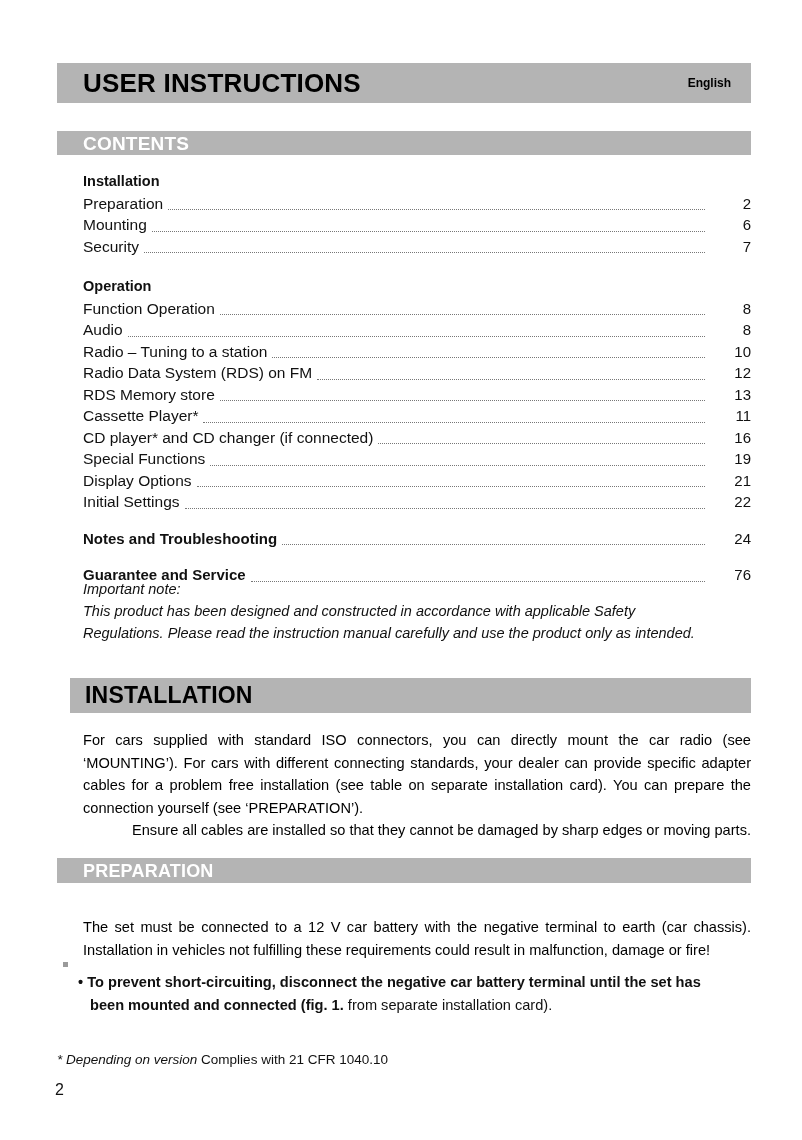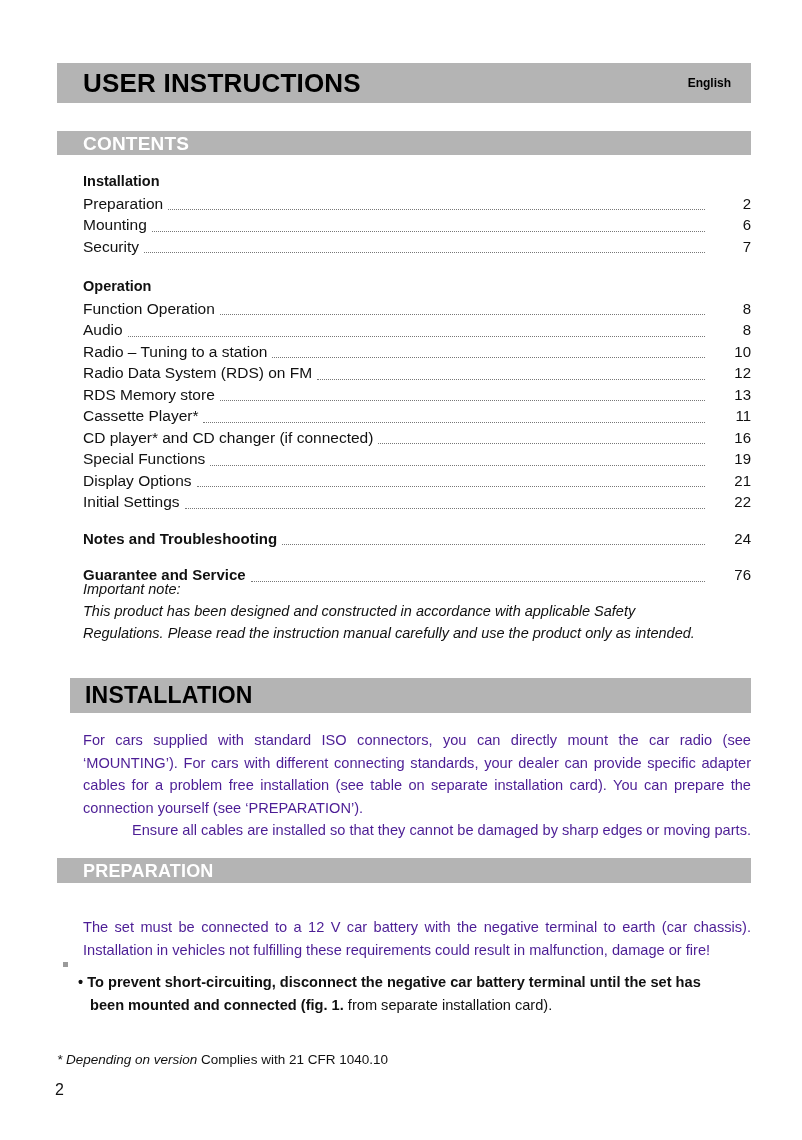--- a/index.html
+++ b/index.html
@@ -173,21 +173,21 @@
     text-align: left;
   }
 
   
   .body-block {
     position: absolute;
     left: 83px;
     width: 668px;
     font-size: 14.6px;
     line-height: 22.5px;
-    color: #4c1d95;
+    color: #000000;
   }
   .body-block .just {
     text-align: justify;
     text-justify: inter-word;
   }
   .body-block .flush { text-align: right; }
 
   #install-body { top: 729px; }
   #prep-body { top: 896px; margin-top: 20px; }
 

